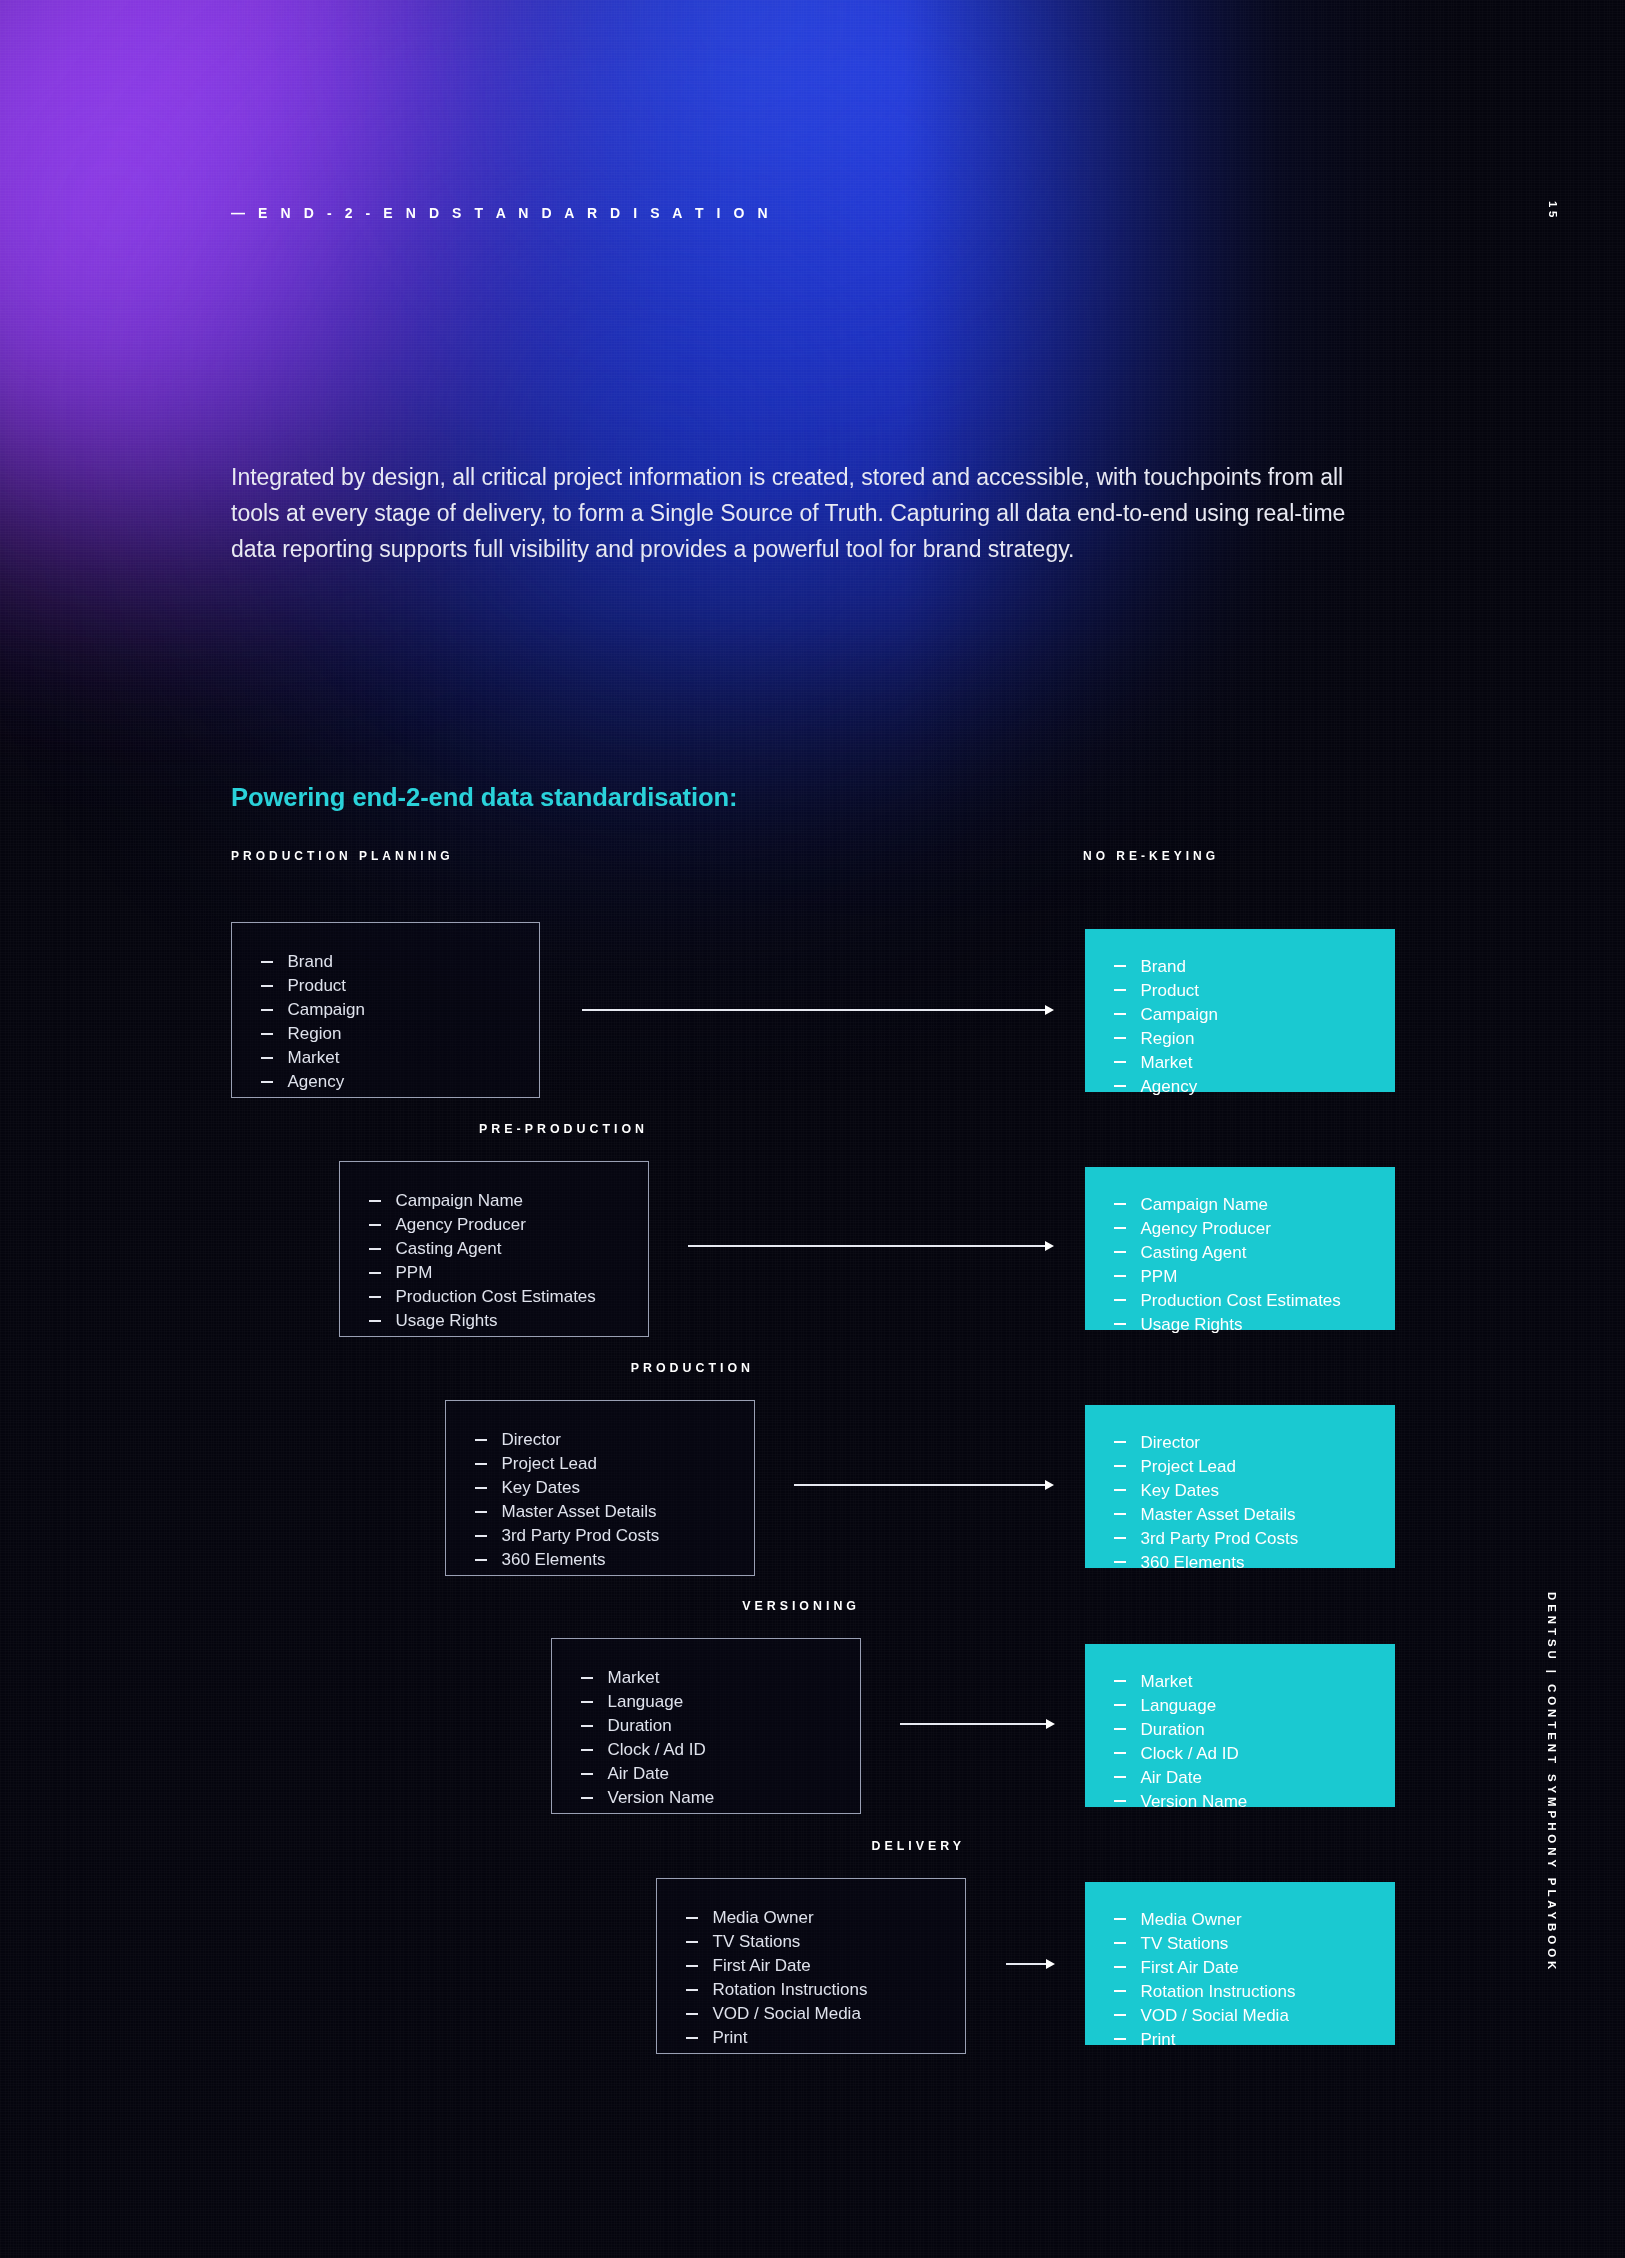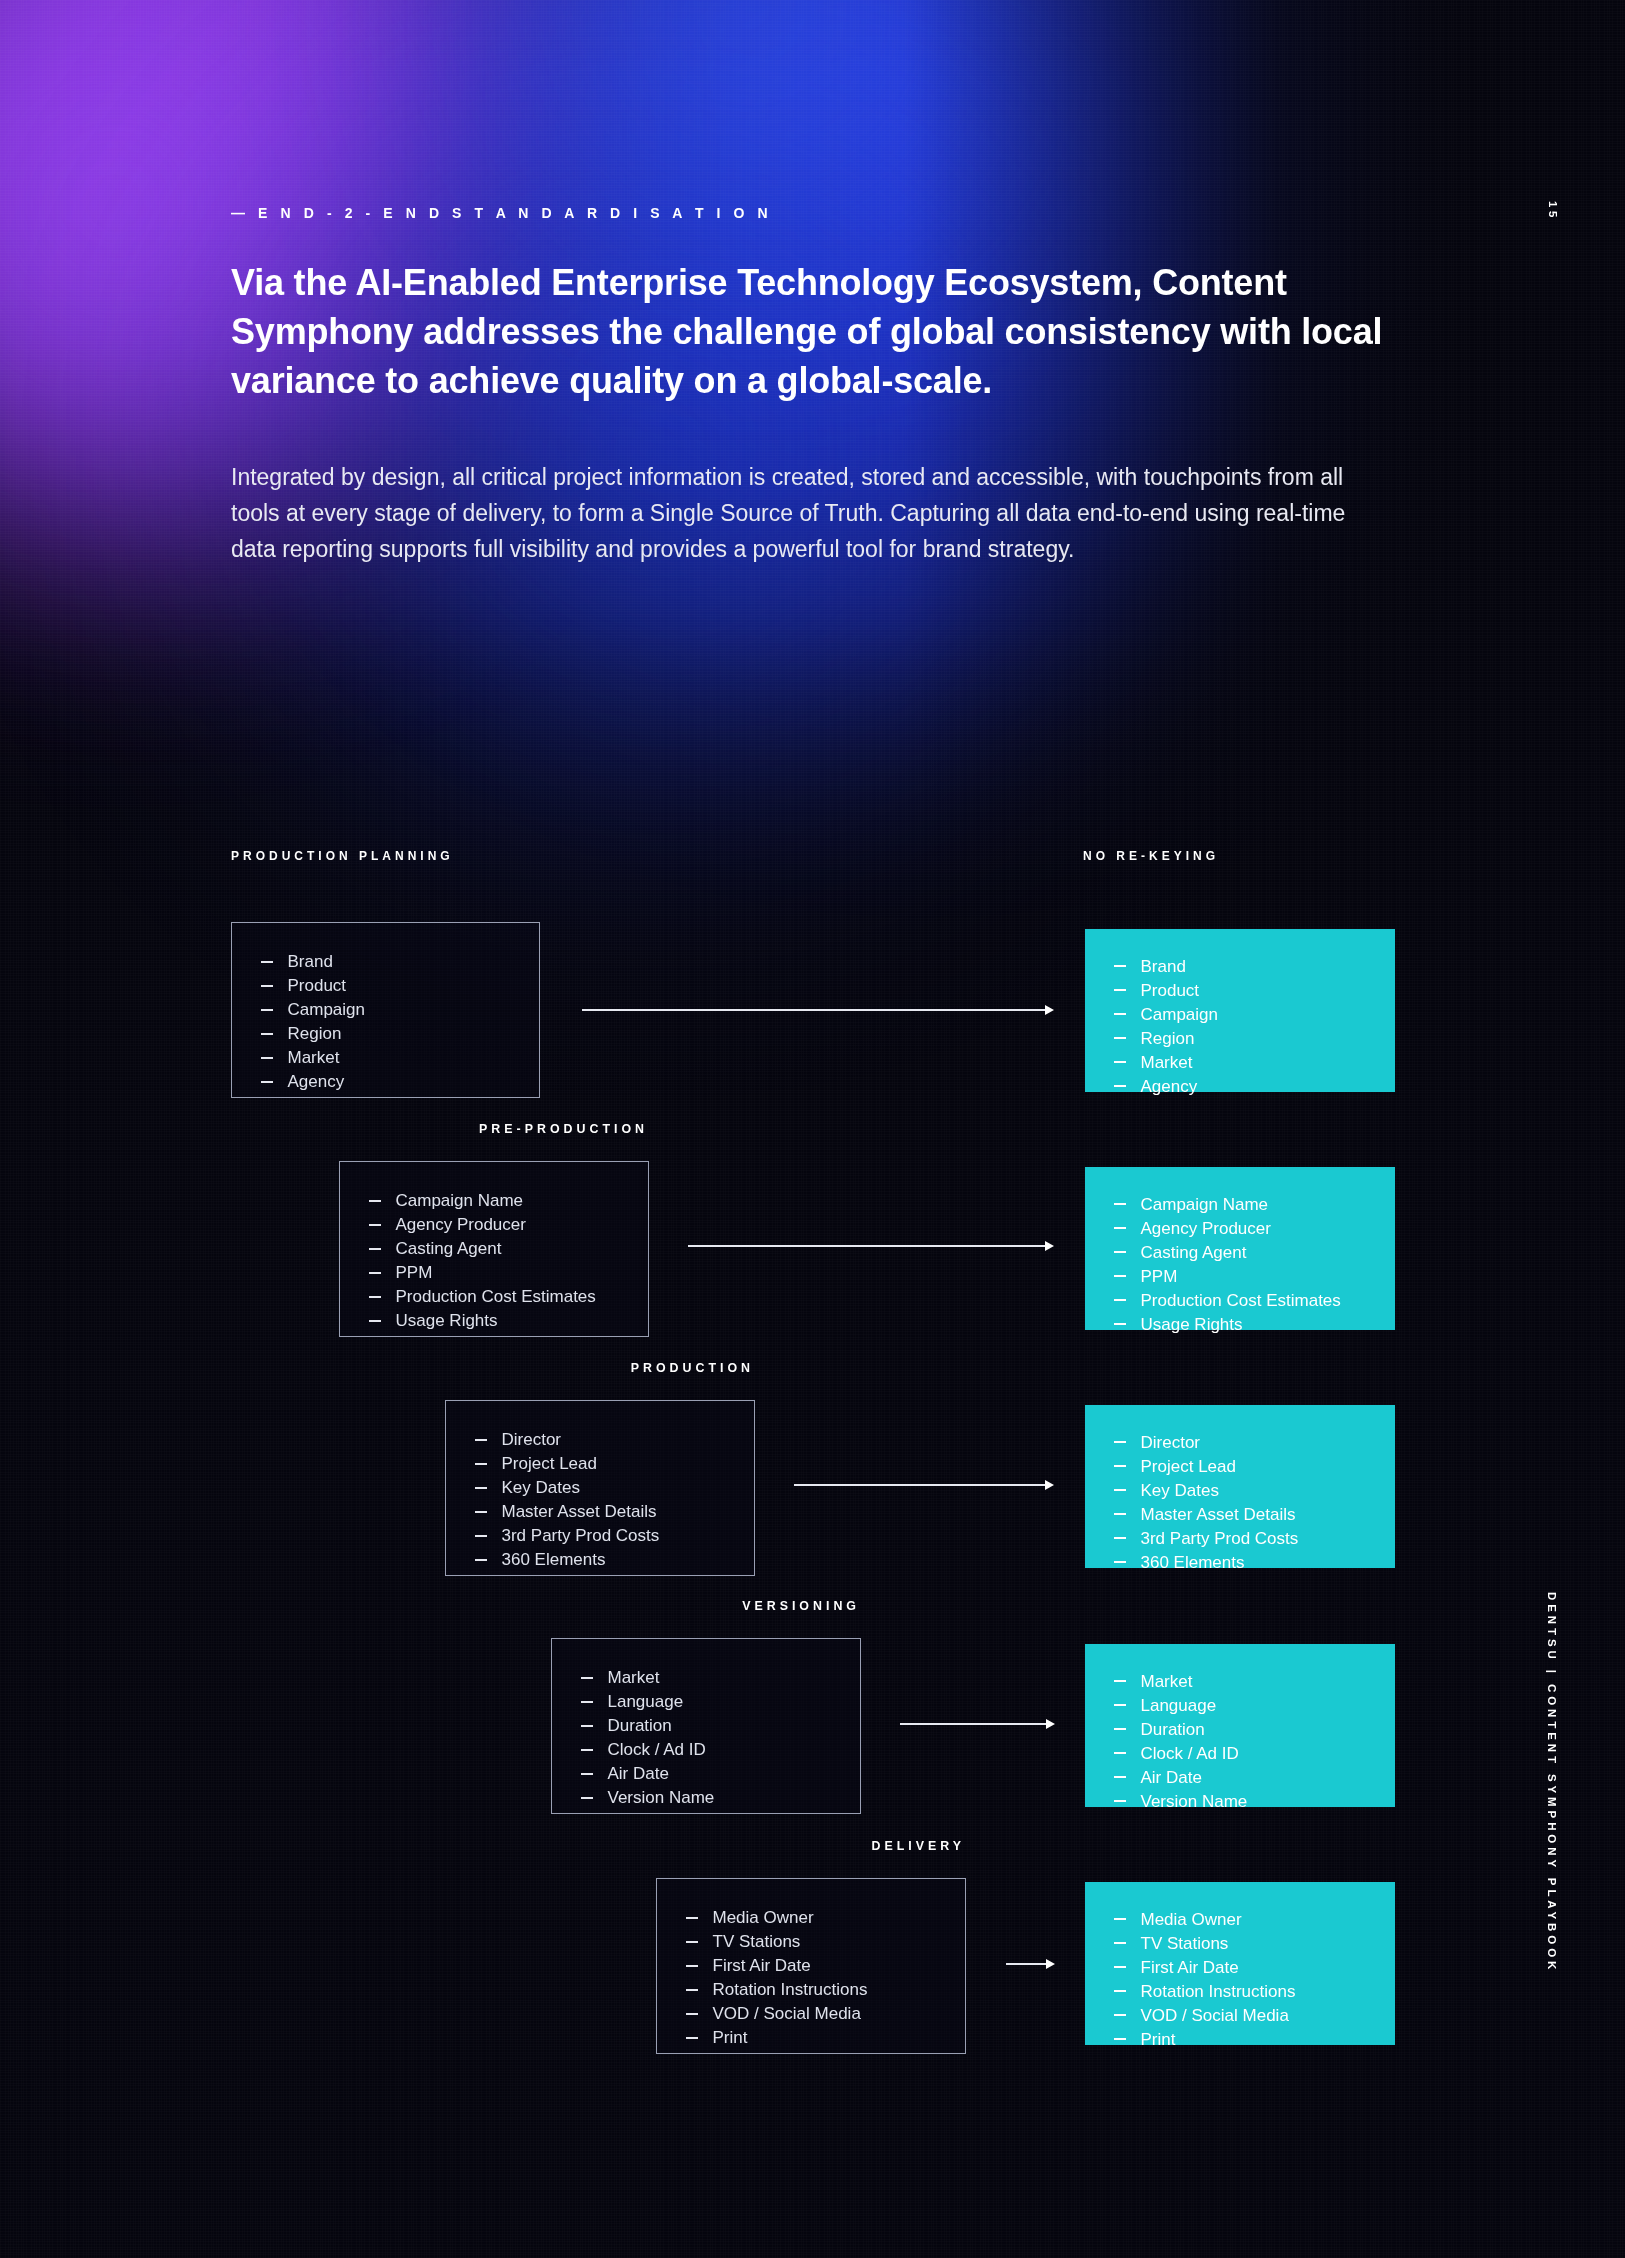--- a/index.html
+++ b/index.html
@@ -158,24 +158,24 @@
   <div class="blob b-cyanish"></div>
   <div class="fade-right"></div>
   <div class="fade-bottom"></div>
   <div class="grain"></div>
 </div>
 
 <div id="page">
 
   <div class="eyebrow">—  E N D - 2 - E N D   S T A N D A R D I S A T I O N</div>
 
-  <div class="headline">Via the AI-Enabled Enterprise Technology Ecosystem, Content Symphony addresses the challenge of global consistency with local variance to achieve quality on a global-scale.</div>
 
   <div class="body-copy">Integrated by design, all critical project information is created, stored and accessible, with touchpoints from all tools at every stage of delivery, to form a Single Source of Truth. Capturing all data end-to-end using real-time data reporting supports full visibility and provides a powerful tool for brand strategy.</div>
 
+  <div class="sub-heading">Powering end-2-end data standardisation:</div>
 
   <div class="col-head" style="left:231px;top:849px;">PRODUCTION PLANNING</div>
   <div class="col-head" style="left:1083px;top:849px;">NO RE-KEYING</div>
 
   <div class="box box-left" style="left:231px;top:922px;width:309px;height:176px;padding:19.4px 0 0 21px;">
     <ul>
       <li>
           <span class="dash"></span>
           <span>Brand</span>
         </li>

